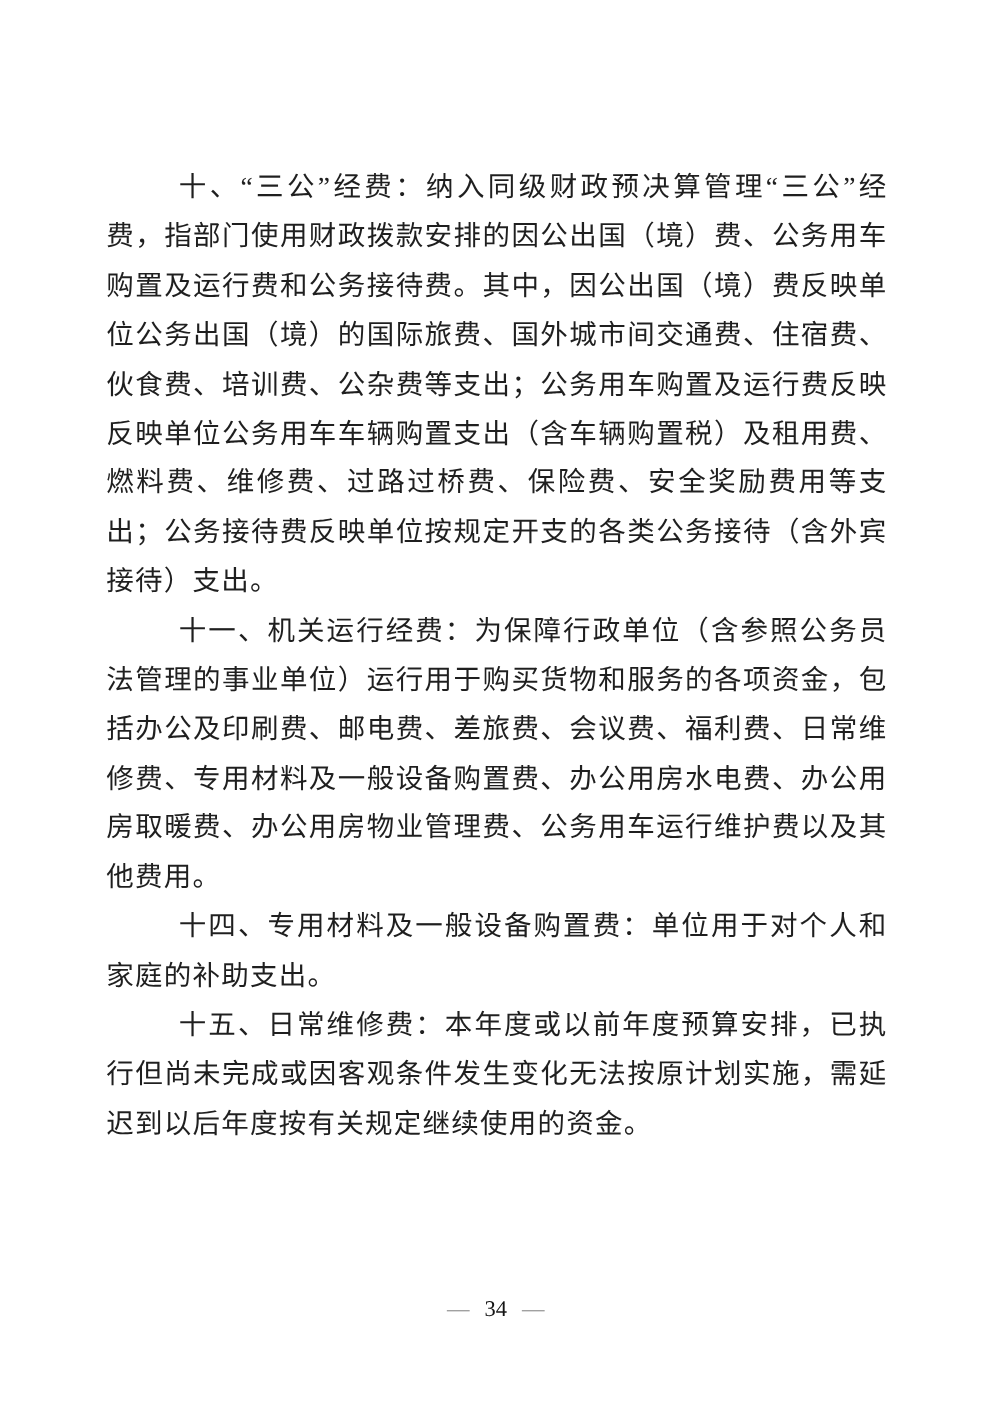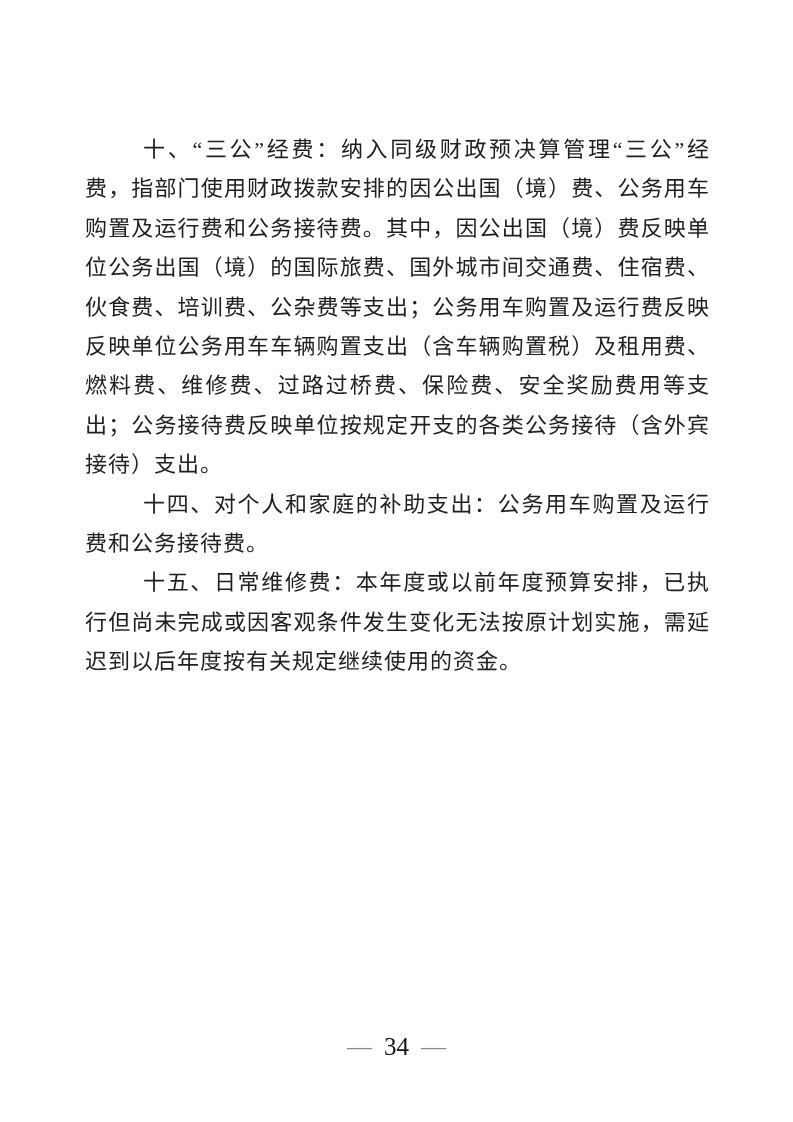--- a/index.html
+++ b/index.html
@@ -30,39 +30,40 @@
     margin: 0;
     padding: 0;
     text-indent: 58px;
   }
   .footer {
     position: absolute;
     left: 0;
     top: 1032px;
     width: 100%;
     text-align: center;
-    font-size: 25px;
+    font-size: 18px;
     line-height: 30px;
     white-space: nowrap;
   }
   .footer .dash {
     color: #8c8c8c;
     letter-spacing: 0;
   }
   .footer .pagenum {
     color: #141414;
     padding: 0 12px;
   }
 </style>
 </head>
 <body>
 
 <div class="page">
   <div class="content">
     <p>十、“三公”经费：纳入同级财政预决算管理“三公”经费，指部门使用财政拨款安排的因公出国（境）费、公务用车购置及运行费和公务接待费。其中，因公出国（境）费反映单位公务出国（境）的国际旅费、国外城市间交通费、住宿费、伙食费、培训费、公杂费等支出；公务用车购置及运行费反映反映单位公务用车车辆购置支出（含车辆购置税）及租用费、燃料费、维修费、过路过桥费、保险费、安全奖励费用等支出；公务接待费反映单位按规定开支的各类公务接待（含外宾接待）支出。</p>
-    <p>十四、对个人和家庭的补助支出：公务用车购置及运行费和公务接待费。</p>
+    <p>十一、机关运行经费：为保障行政单位（含参照公务员法管理的事业单位）运行用于购买货物和服务的各项资金，包括办公及印刷费、邮电费、差旅费、会议费、福利费、日常维修费、专用材料及一般设备购置费、办公用房水电费、办公用房取暖费、办公用房物业管理费、公务用车运行维护费以及其他费用。</p>
+    <p>十四、专用材料及一般设备购置费：单位用于对个人和家庭的补助支出。</p>
     <p>十五、日常维修费：本年度或以前年度预算安排，已执行但尚未完成或因客观条件发生变化无法按原计划实施，需延迟到以后年度按有关规定继续使用的资金。</p>
   </div>
 
   <div class="footer">
     <span class="dash">—</span><span class="pagenum">34</span><span class="dash">—</span>
   </div>
 </div>
 
 </body></html>

